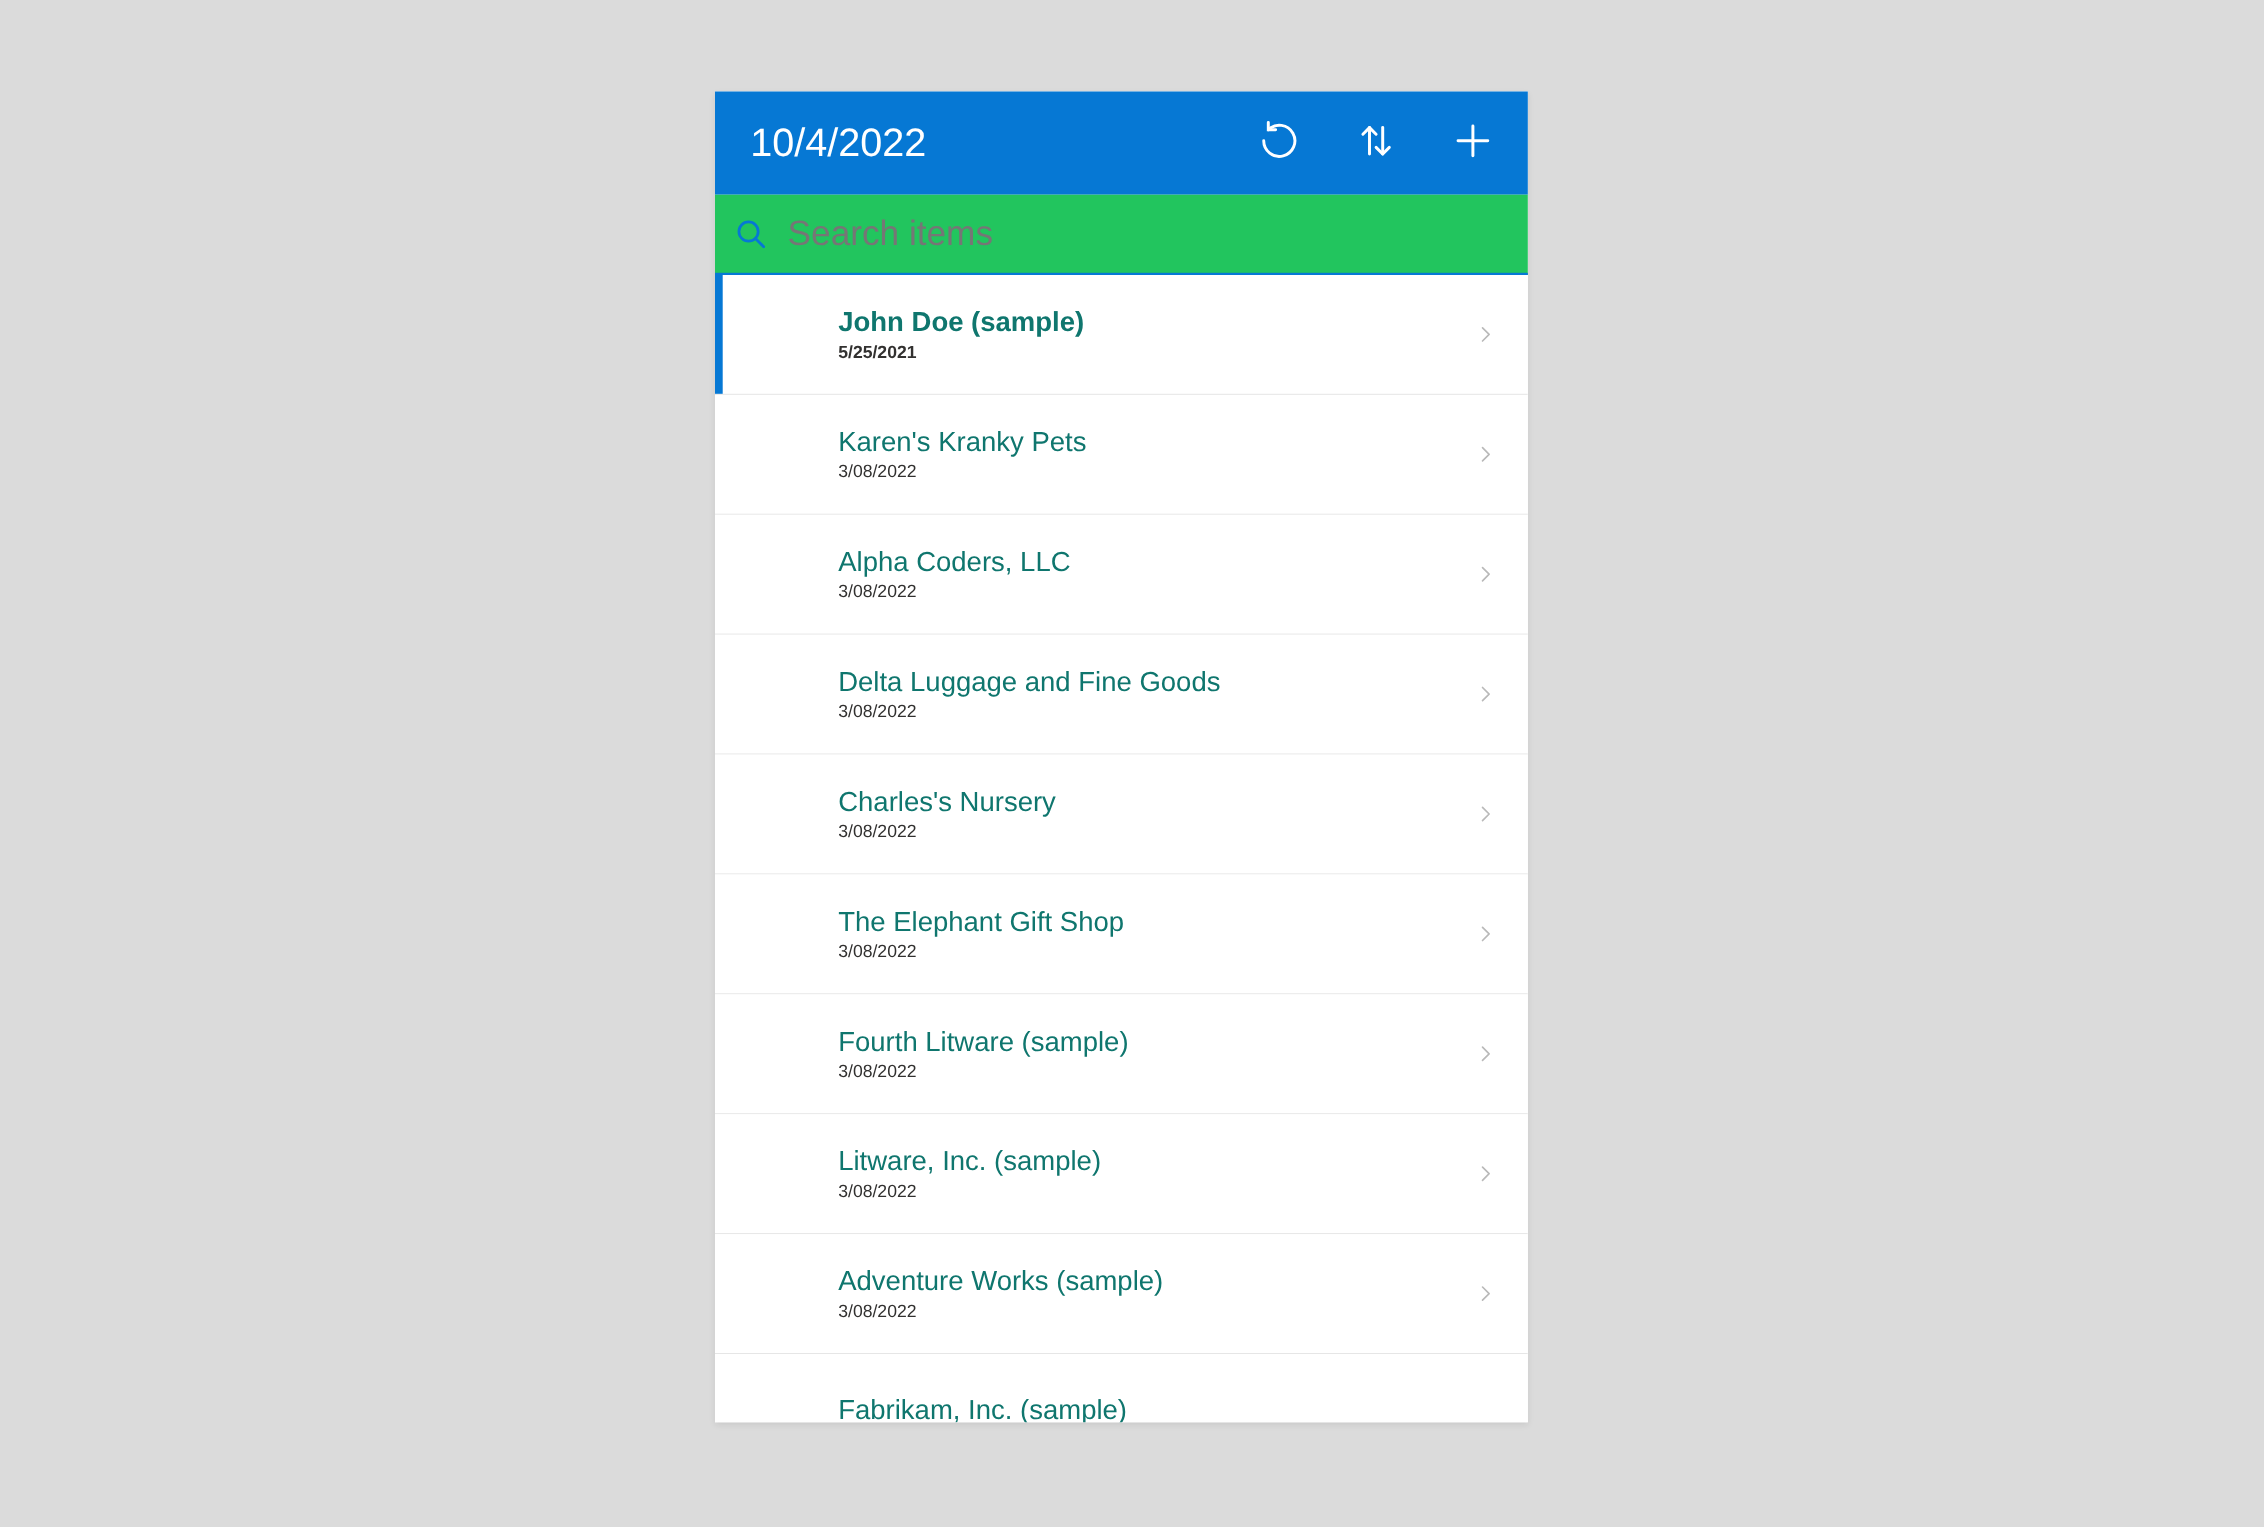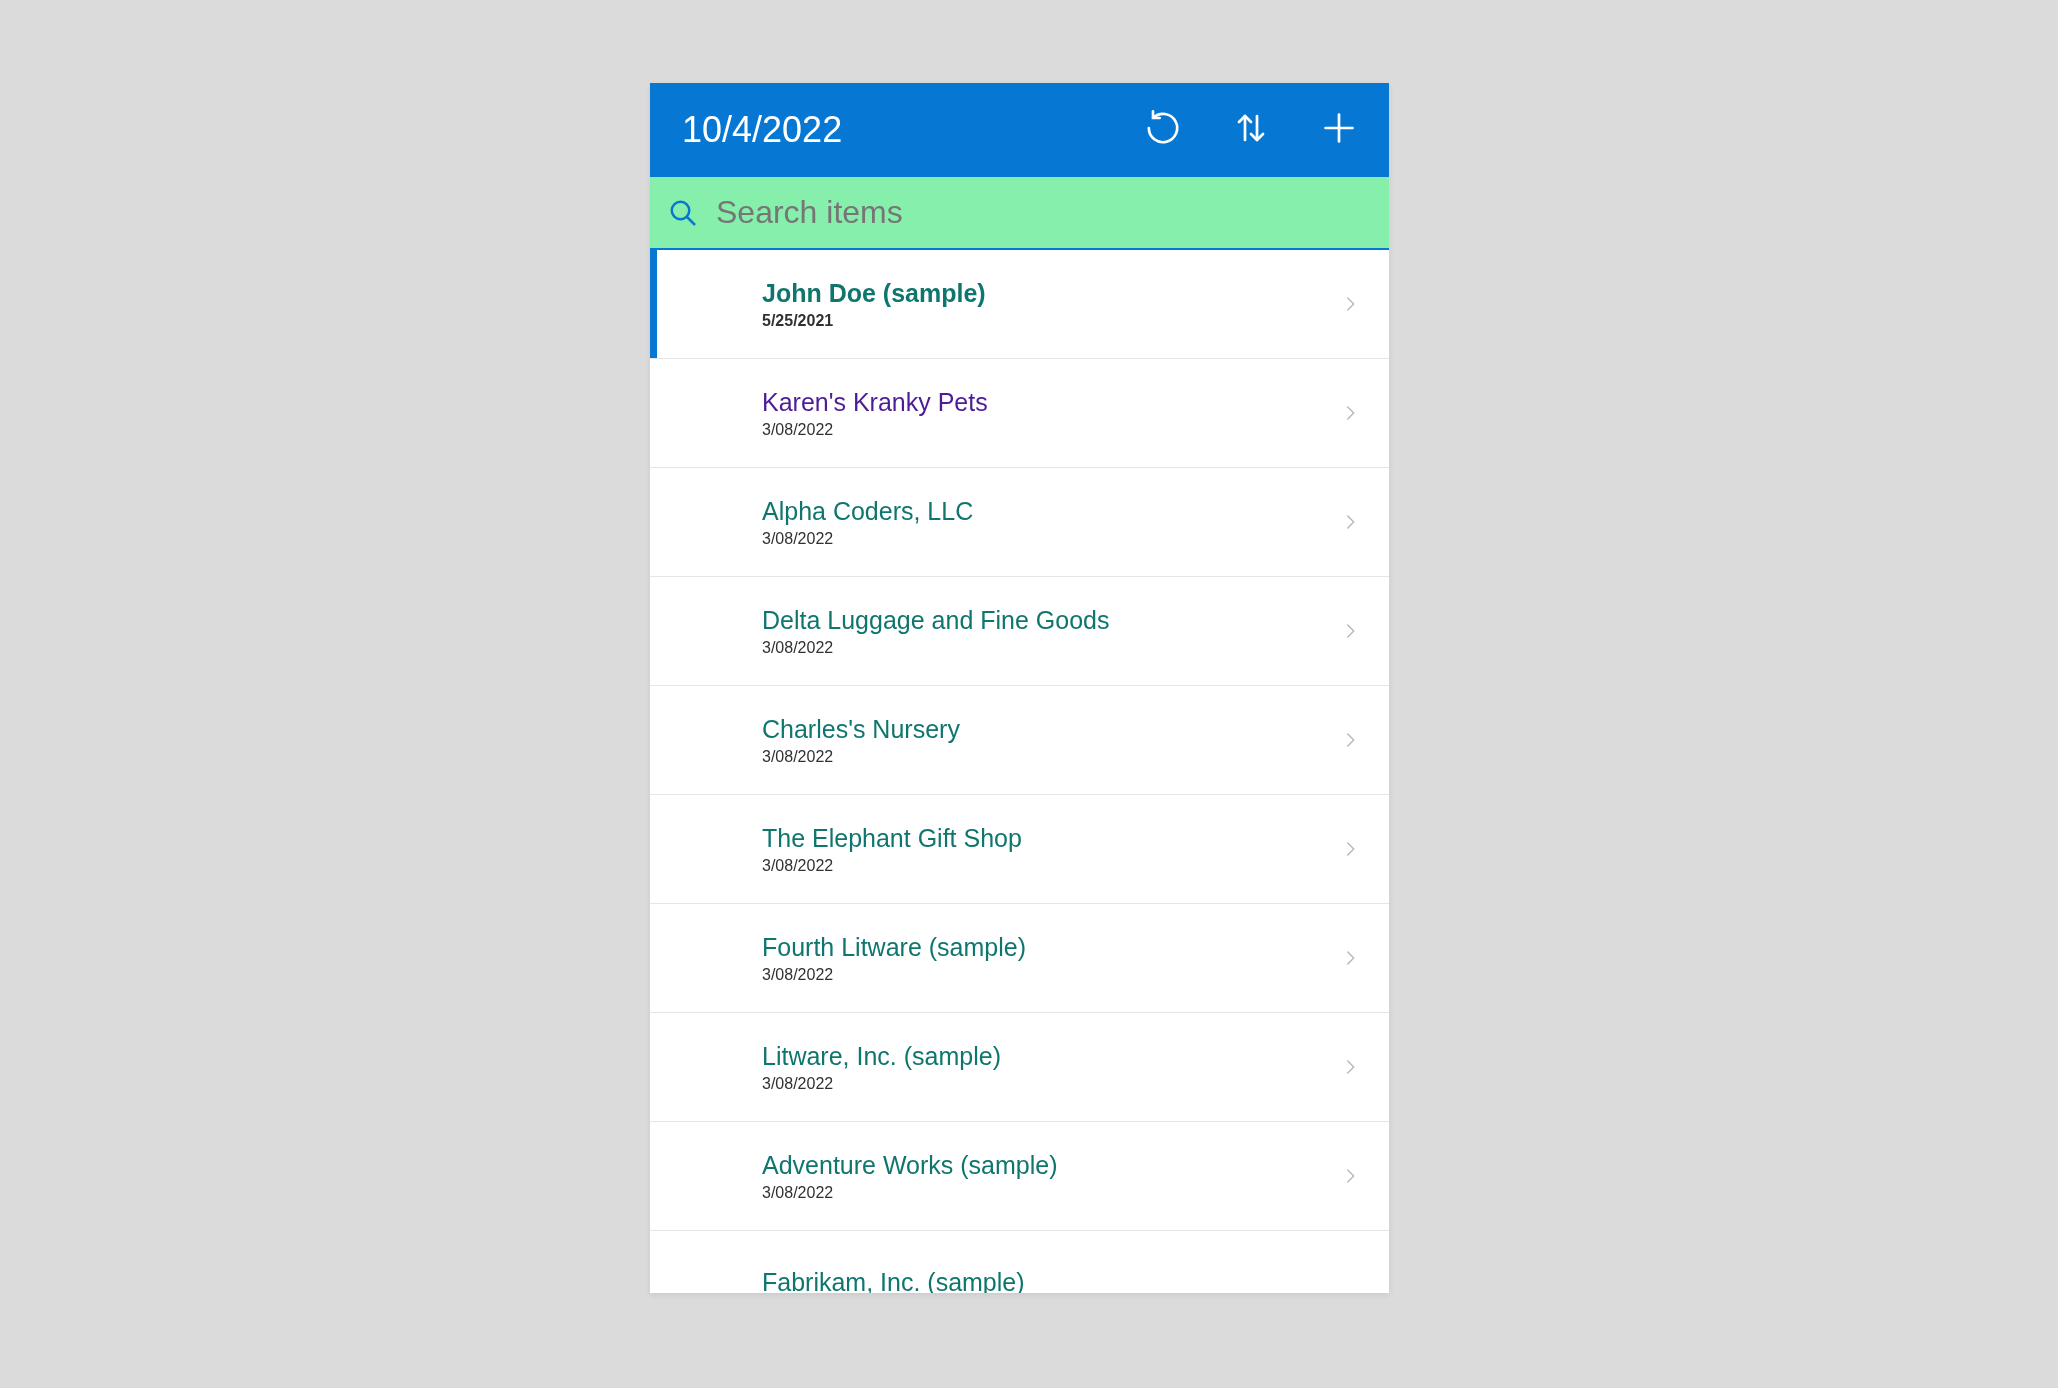--- a/index.html
+++ b/index.html
@@ -51,21 +51,21 @@
     cursor: pointer;
     color: #ffffff;
   }
   
   .searchbar {
     height: 73px;
     border-bottom: 2px solid #0678d4;
     display: flex;
     align-items: center;
     padding: 0 18px;
-    background: #86efac;
+    background: #22c55e;
   }
   .searchbar .search-icon {
     color: #0678d4;
     margin-right: 18px;
     display:flex; align-items:center;
   }
   .searchbar input {
     flex: 1;
     border: none;
     outline: none;
@@ -103,21 +103,21 @@
     flex-direction:column;
     justify-content:center;
     gap:0px;
   }
   .list-item .title {
     font-size: 25px;
     color:#0f766e;
     line-height:1.25;
   }
   .list-item.selected .title { font-weight:600; }
-  .list-item .title.link { color:#4c1d95; }
+  .list-item .title.link { color:#0f766e; }
   .list-item .subtitle {
     font-size: 16px;
     color:#323130;
     margin-top:2px;
   }
   .list-item.selected .subtitle { font-weight:600; }
   .list-item .chevron {
     color:#b9b9b9;
     display:flex; align-items:center;
   }

